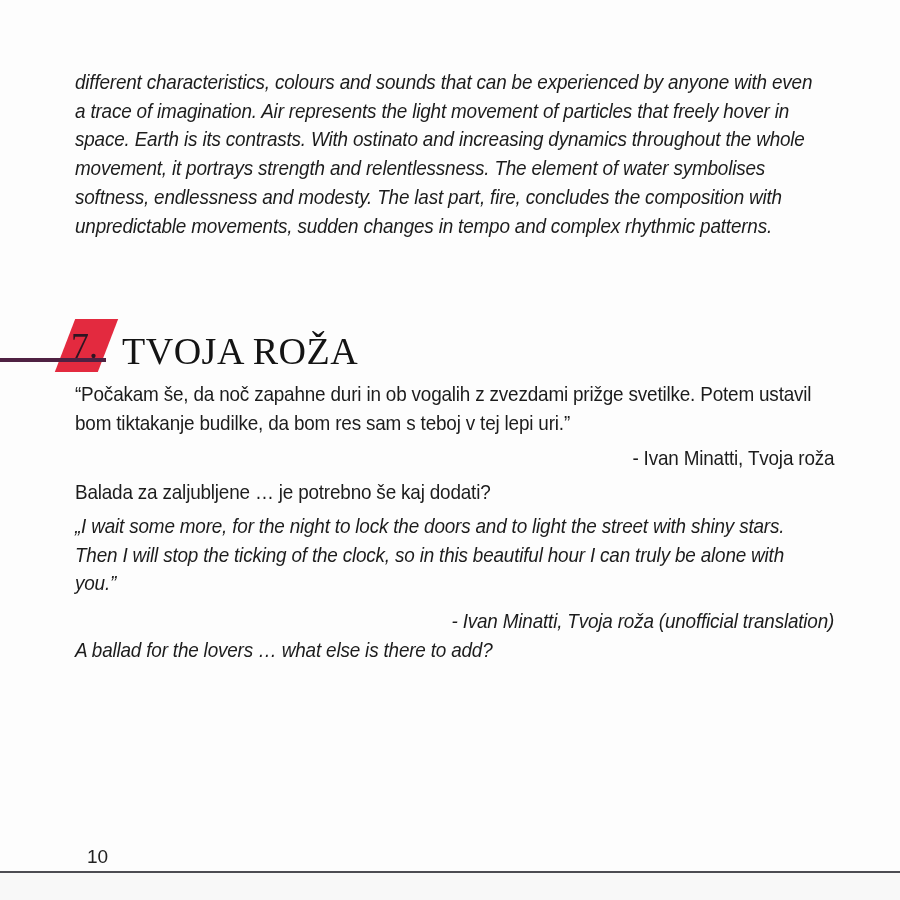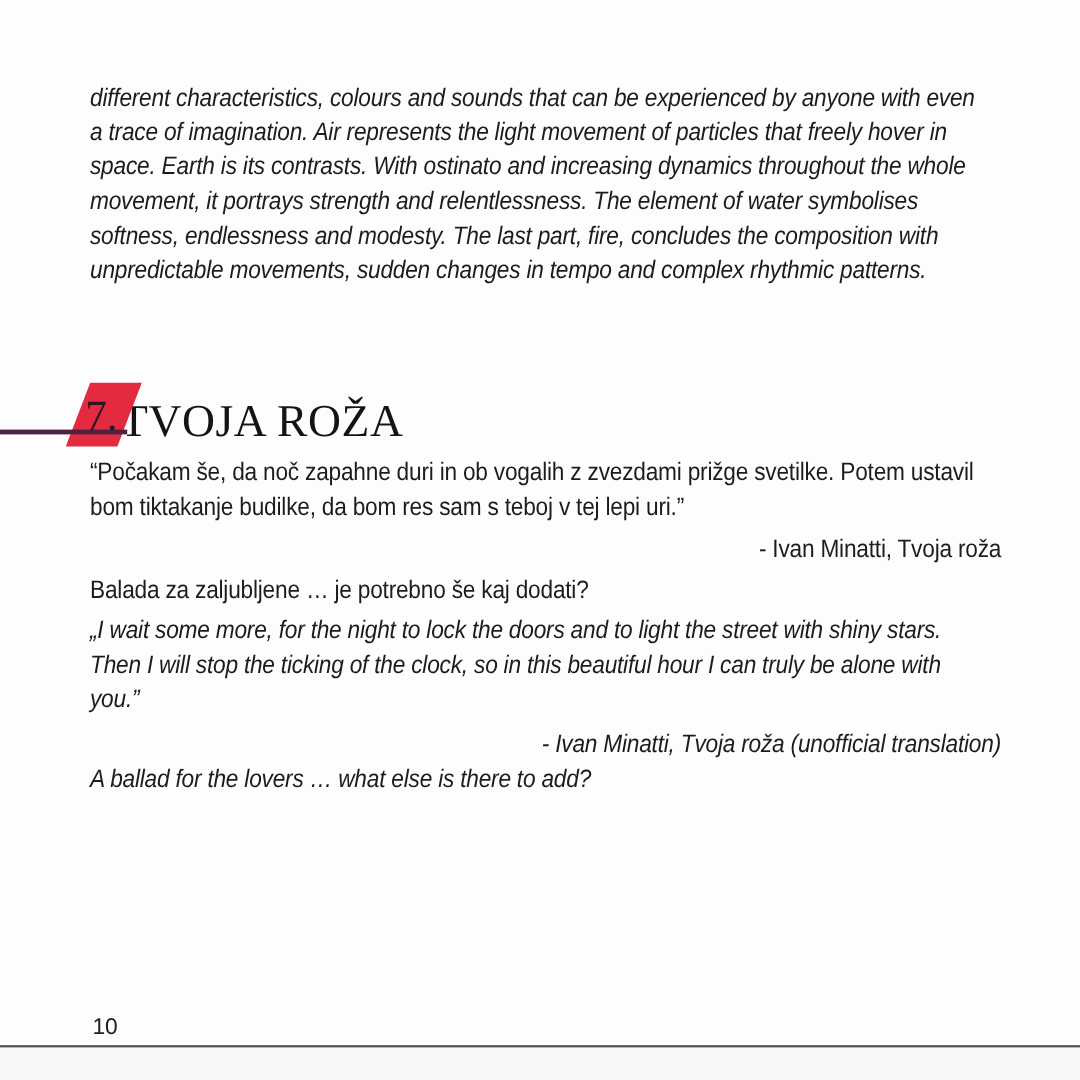--- a/index.html
+++ b/index.html
@@ -51,38 +51,38 @@
   }
   #section-number {
     left: 71px; top: 326px;
     font-family: "Liberation Serif", serif;
     font-size: 36px;
     line-height: 40px;
     color: #2e1522;
     z-index: 3;
   }
   #section-title {
-    left: 100px; top: 330px;
+    left: 122px; top: 330px;
     font-family: "Liberation Serif", serif;
     font-size: 38px;
     line-height: 42px;
     letter-spacing: 0.5px;
     color: #141414;
     white-space: nowrap;
   }
 
   #slovenian-quote { left: 75px; top: 380px; width: 822px; }
   #attribution-slovenian { right: 66px; top: 444px; white-space: nowrap; }
   #balada-question { left: 75px; top: 478px; width: 822px; }
   #english-quote { left: 75px; top: 512px; width: 822px; }
   #attribution-english { right: 66px; top: 607px; white-space: nowrap; }
   #ballad-question { left: 75px; top: 636px; width: 822px; }
 
   #page-number {
-    left: 77px; top: 846px;
+    left: 87px; top: 846px;
     font-size: 19px;
     color: #222;
   }
   #footer-rule {
     left: 0; top: 871px;
     width: 900px; height: 2px;
     background: #4c4c52;
   }
   #footer-strip {
     left: 0; top: 873px;

